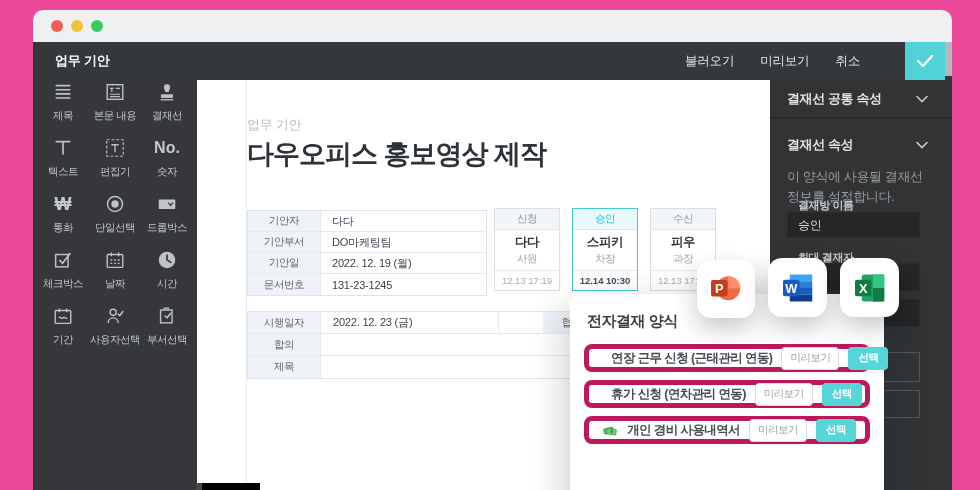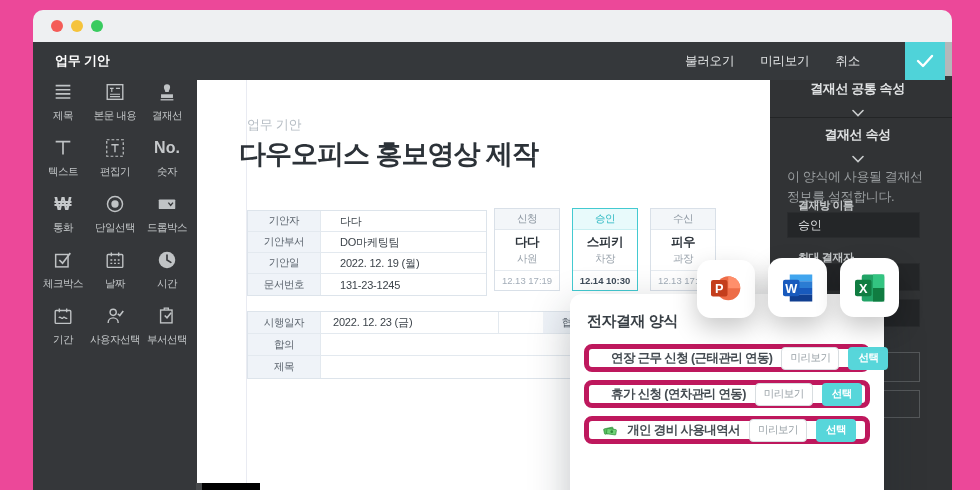--- a/index.html
+++ b/index.html
@@ -31,24 +31,24 @@
   .tool-grid { display:grid; grid-template-columns:1fr 1fr 1fr; row-gap:13px; padding:0 4px; }
   .tool { display:flex; flex-direction:column; align-items:center; gap:5px; cursor:pointer; }
   .tool-ic { height:24px; display:flex; align-items:center; justify-content:center; color:#bfc2c4; }
   .tool-label { color:#c3c6c8; font-size:10.5px; letter-spacing:-0.5px; white-space:nowrap; }
   .tool-ic .glyph { font-size:16px; color:#c6c9cb; font-weight:bold; }
 
   
   .canvas { position:absolute; left:197px; top:80px; width:573px; height:410px; background:#fff; }
   .page-edge { position:absolute; left:49px; top:0; bottom:0; width:1px; background:#e9ebf2; }
   .doc-subtitle { position:absolute; left:50px; top:36px; font-size:13px; color:#b5bcc3; letter-spacing:-0.3px; }
-  .doc-title { position:absolute; left:42px; top:56px; font-size:27px; font-weight:bold; color:#2c3238; letter-spacing:-1px; }
+  .doc-title { position:absolute; left:50px; top:56px; font-size:27px; font-weight:bold; color:#2c3238; letter-spacing:-1px; }
 
   .info-table { position:absolute; left:50px; top:130px; width:240px; border:1px solid #dde4eb; background:#fff; }
-  .itr { display:flex; height:21px; border-bottom:1px solid #e3e9ef;gap:8px; }
+  .itr { display:flex; height:21px; border-bottom:1px solid #e3e9ef; }
   .itr:last-child { border-bottom:none; }
   .itl { width:73px; background:#eff3f8; color:#5b646d; font-size:10.5px; display:flex; align-items:center;
     justify-content:center; border-right:1px solid #e3e9ef; letter-spacing:-0.4px; }
   .itv { flex:1; display:flex; align-items:center; padding-left:11px; font-size:11px; color:#3c434a; letter-spacing:-0.2px; }
 
   .approvals { position:absolute; left:297px; top:128px; display:flex; gap:12px; }
   .appr-card { width:66px; background:#fff; border:1px solid #d9e0e8; cursor:pointer; }
   .appr-head { height:21px; display:flex; align-items:center; justify-content:center; background:#f3f6f9;
     border-bottom:1px solid #e2e8ee; color:#8c96a1; font-size:10.5px; letter-spacing:-0.4px; }
   .appr-body { height:40px; display:flex; flex-direction:column; align-items:center; justify-content:center; gap:1px; }
@@ -65,21 +65,21 @@
   .dtr:last-child { border-bottom:none; }
   .dtl { width:73px; background:#eff3f8; color:#5b646d; font-size:10.5px; display:flex; align-items:center;
     justify-content:center; border-right:1px solid #e3e9ef; letter-spacing:-0.4px; flex:none; }
   .dtv { flex:1; display:flex; align-items:center; padding-left:12px; font-size:11px; color:#3c434a; letter-spacing:-0.2px; }
   .dtv.fixed { flex:none; width:178px; border-right:1px solid #e3e9ef;text-align:center; }
   .dtl.second { width:79px; border-left:none;margin-left:44px; }
 
   
   .panel { position:absolute; left:770px; top:80px; width:182px; height:410px; background:#313335; }
   .sec-head { height:37px; display:flex; align-items:center; justify-content:space-between;
-    padding:0 24px 0 17px; cursor:pointer;flex-direction:column; }
+    padding:0 24px 0 17px; cursor:pointer; }
   .sec-label { color:#e0e2e3; font-size:13px; font-weight:600; letter-spacing:-0.4px; }
   .divider { height:1px; background:#232526; }
   .panel-desc { margin:4px 20px 0 17px; color:#989c9e; font-size:13px; line-height:1.5; letter-spacing:-0.4px; }
   .fld-label { position:absolute; left:28px; color:#c6c9cb; font-size:11px; font-weight:600; letter-spacing:-0.4px; }
   .fld-input { position:absolute; left:17px; width:133px; background:#242628; border:1px solid #2a2c2e;
     color:#d9dbdd; font-size:12px; padding:0 10px; font-family:"Liberation Sans", sans-serif; letter-spacing:-0.3px; }
   .ghost-box { position:absolute; left:30px; width:120px; background:transparent; border:1px solid #55585a; cursor:pointer; }
 
   
   .tile { position:absolute; width:58px; height:58px; background:#fff; border-radius:14px;

